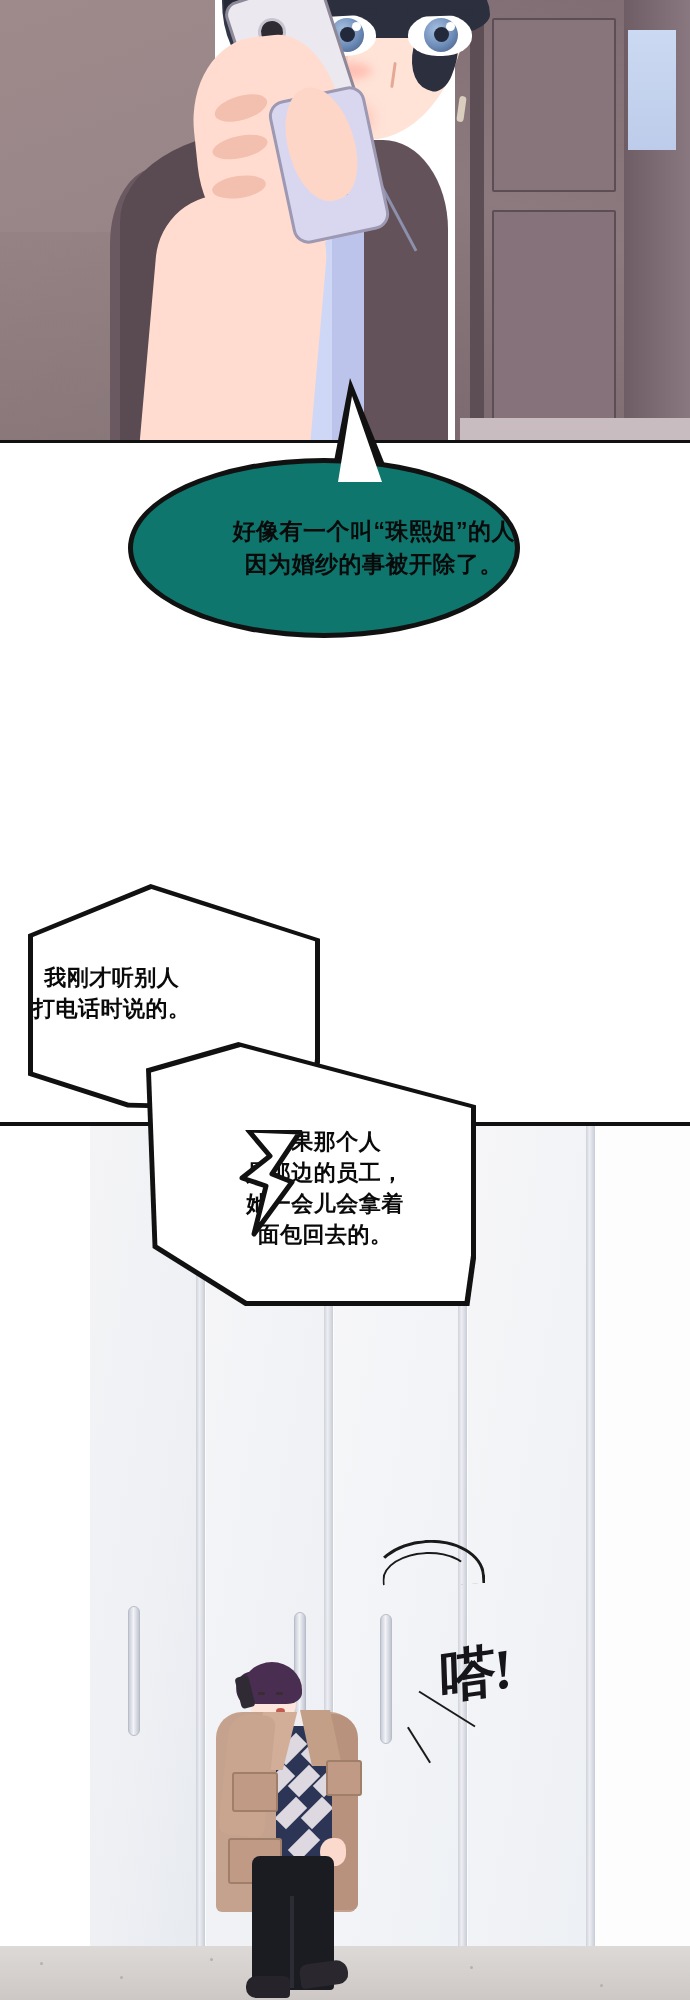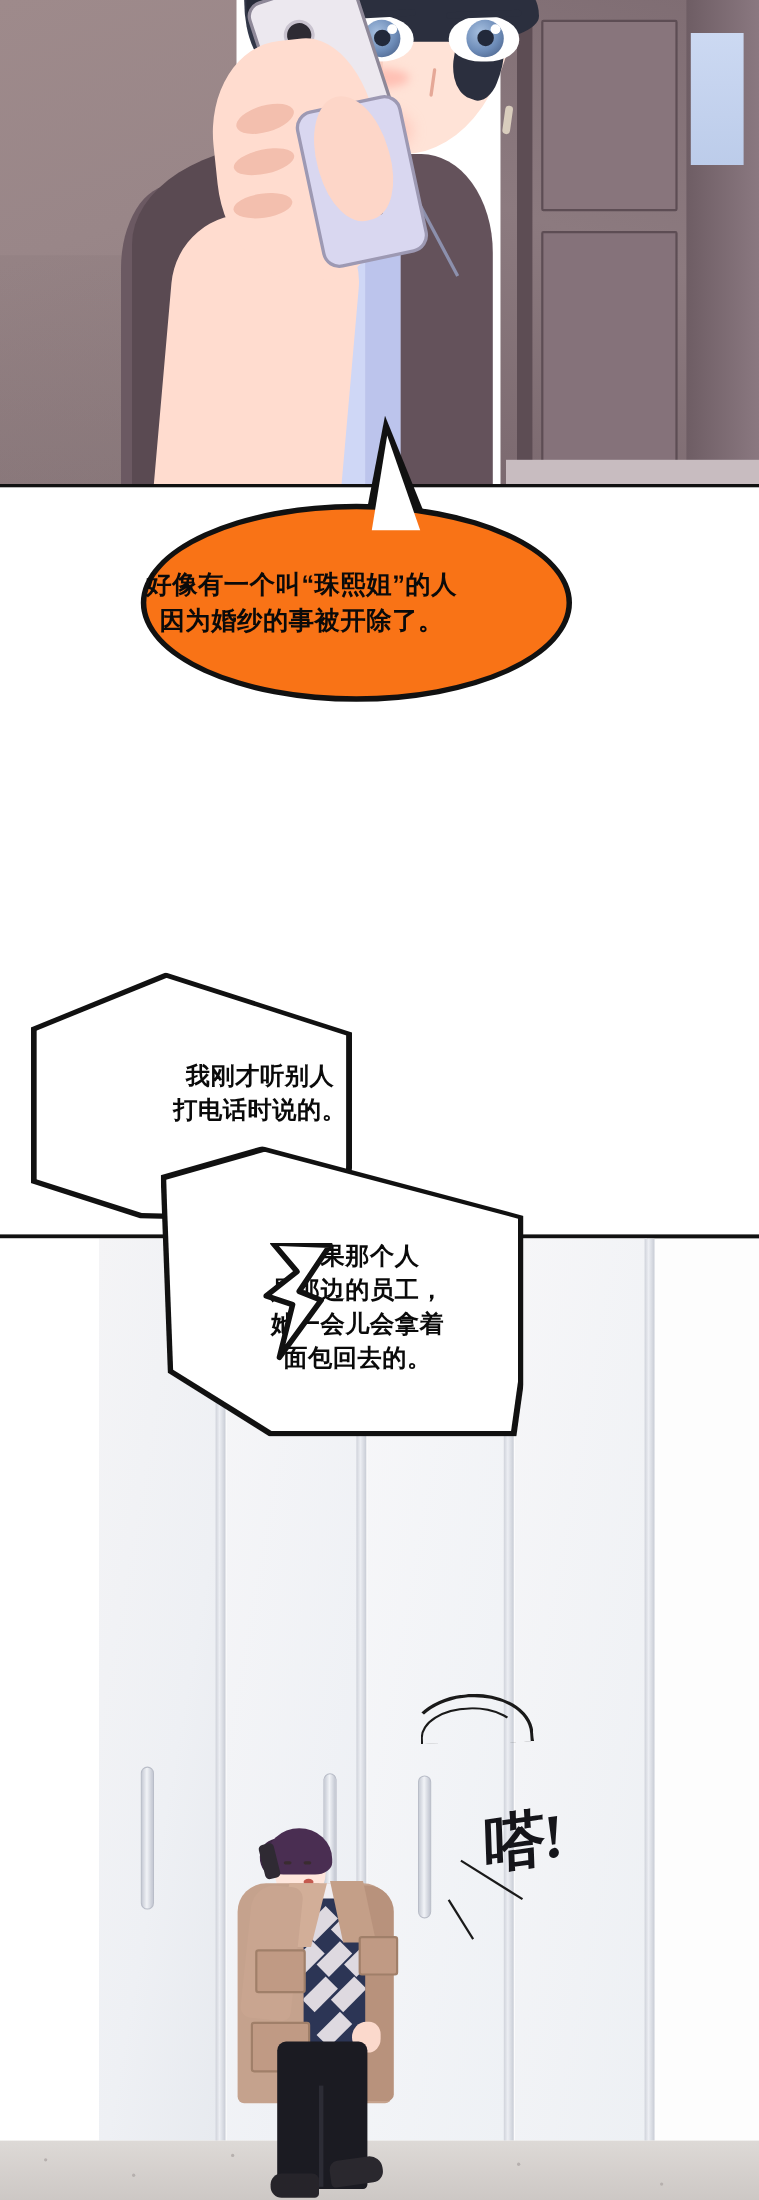--- a/index.html
+++ b/index.html
@@ -139,41 +139,41 @@
      border-radius:50% 50% 46% 46%;transform:rotate(-16deg);}
   .knuckle{position:absolute;background:#f3bfae;border-radius:50%;}
   #p1-k1{left:214px;top:96px;width:54px;height:24px;transform:rotate(-16deg);}
   #p1-k2{left:212px;top:136px;width:56px;height:22px;transform:rotate(-12deg);}
   #p1-k3{left:212px;top:176px;width:54px;height:22px;transform:rotate(-8deg);}
   #p1-forearm{left:150px;top:196px;width:170px;height:264px;background:#ffdccf;
      border-radius:40% 30% 0 0 / 26% 22% 0 0;transform:rotate(5deg);}
 
   
   #bubble1{left:128px;top:458px;width:382px;height:170px;
-     background:#f97316;border:5px solid #111;border-radius:50%;
-     display:flex;align-items:center;justify-content:flex-start;z-index:20;}
+     background:#0f766e;border:5px solid #111;border-radius:50%;
+     display:flex;align-items:center;justify-content:flex-end;z-index:20;}
   #bubble1-tail{left:330px;top:378px;width:0;height:0;z-index:19;
      border-left:20px solid transparent;border-right:42px solid transparent;
      border-bottom:104px solid #111;}
   #bubble1-tail-in{left:338px;top:396px;width:0;height:0;z-index:21;
      border-left:14px solid transparent;border-right:30px solid transparent;
      border-bottom:86px solid #fff;}
   .bubble-text{
      text-align:center;line-height:1.42;color:#0a0a0a;
      font-family:"Liberation Sans","DejaVu Sans",sans-serif;
      font-weight:600;letter-spacing:.5px;white-space:pre-line;}
   #bubble1 .bubble-text{font-size:23px;}
 
   
   #bubble2{left:28px;top:884px;width:292px;height:228px;z-index:22;}
   #bubble2 .hexwrap{position:absolute;inset:0;background:#111;
      clip-path:polygon(0% 22%, 42% 0%, 100% 24%, 100% 78%, 98% 100%, 34% 98%, 0% 84%);}
   #bubble2 .hexin{position:absolute;inset:5px;background:#fff;
      clip-path:polygon(0% 22%, 42% 0%, 100% 24%, 100% 78%, 98% 100%, 34% 98%, 0% 84%);
-     display:flex;align-items:center;justify-content:flex-end;}
+     display:flex;align-items:center;justify-content:flex-start;}
   #bubble2 .bubble-text{font-size:22px;padding-bottom:10px;}
 
   
   #bubble3{left:146px;top:1042px;width:330px;height:264px;z-index:23;}
   #bubble3 .hexwrap{position:absolute;inset:0;background:#111;
      clip-path:polygon(28% 0%, 100% 24%, 100% 82%, 98% 100%, 30% 100%, 2% 78%, 0% 10%);}
   #bubble3 .hexin{position:absolute;inset:5px;background:#fff;
      clip-path:polygon(28% 0%, 100% 24%, 100% 82%, 98% 100%, 30% 100%, 2% 78%, 0% 10%);
      display:flex;align-items:center;justify-content:center;}
   #bubble3 .bubble-text{font-size:22px;padding:34px 6px 6px 34px;}

